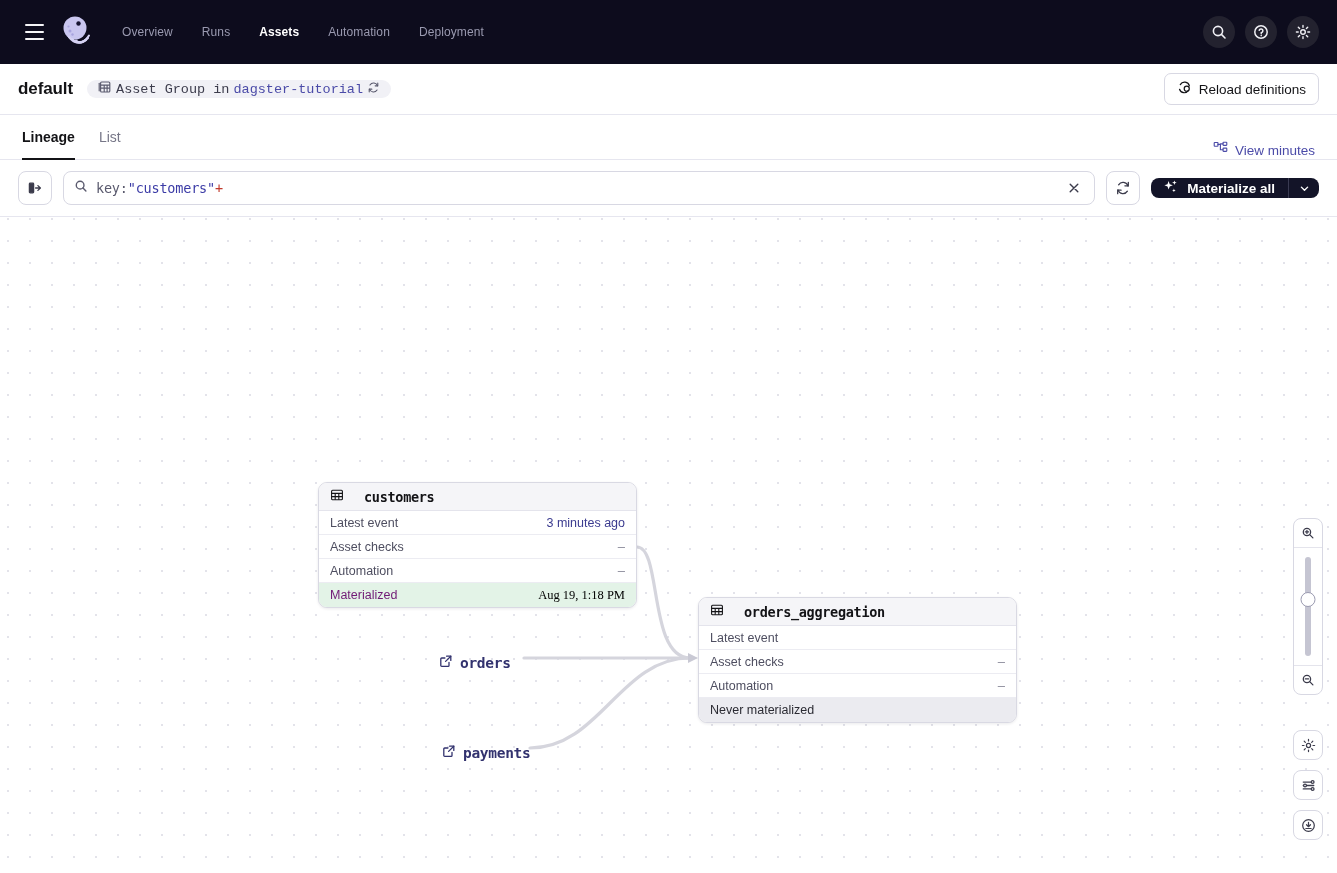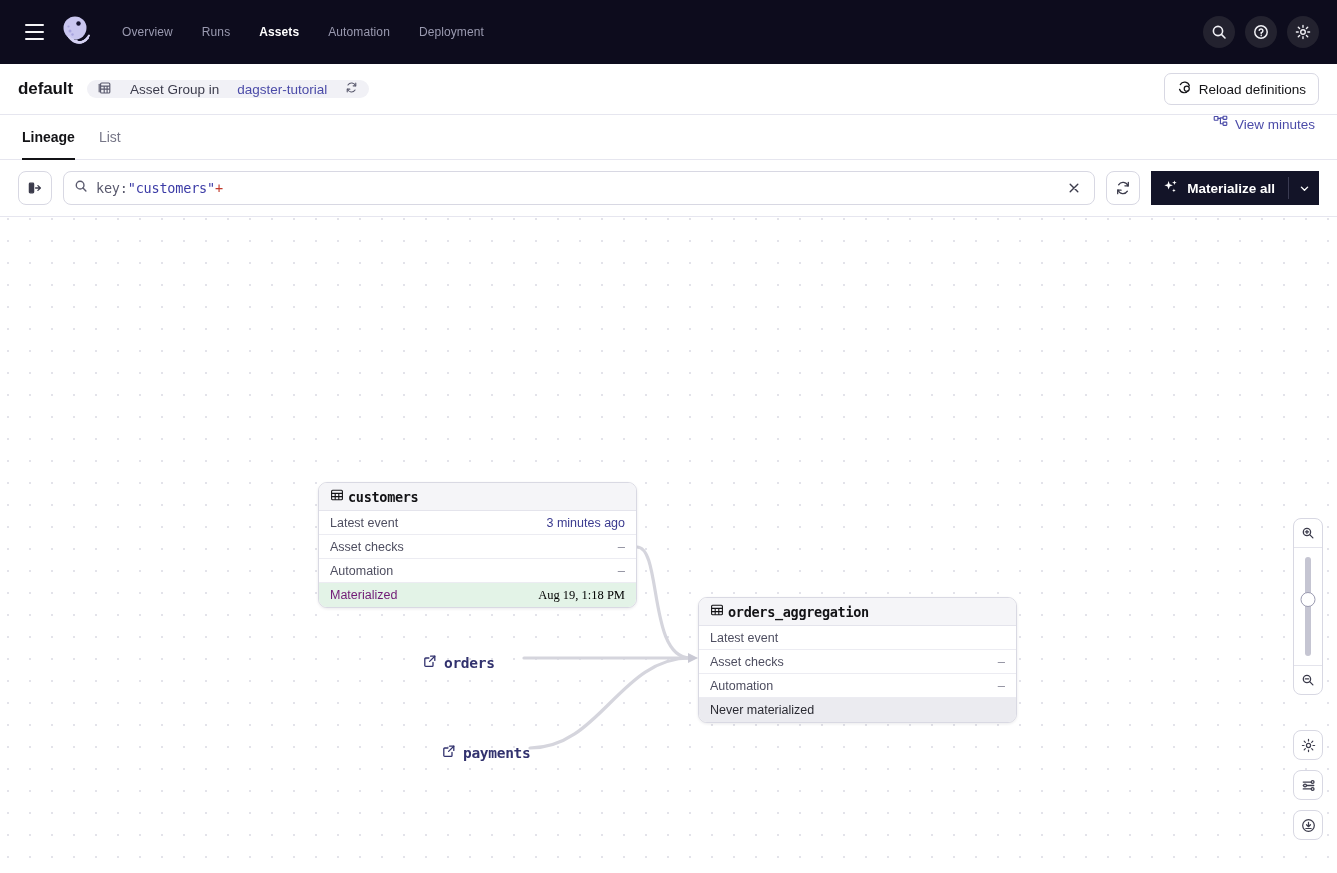--- a/index.html
+++ b/index.html
@@ -37,34 +37,34 @@
   }
 
   
   .subheader {
     height: 51px; background: #fff; border-bottom: 1px solid #e6e6ef;
     display: flex; align-items: center; padding: 0 18px; position: relative;
   }
   .page-title { font-size: 17px; font-weight: bold; color: #131316; letter-spacing: -.1px; }
   .pill {
     margin-left: 14px; height: 18px; background: #f1f1f6; border-radius: 13px;
-    display: flex; align-items: center; gap: 18px; padding: 0 11px;
-    font-size: 13.5px; color: #3c3c4c; cursor: pointer;
+    display: flex; align-items: center; gap: 4px; padding: 0 11px;
+    font-size: 13.5px; color: #3c3c4c; cursor: pointer; font-family: Liberation Mono, monospace;
   }
   .pill .lnk { color: #4b4ba8; }
   .reload-btn {
     position: absolute; right: 18px; height: 32px; border: 1px solid #d8d8e3;
     border-radius: 7px; background: #fff; display: flex; align-items: center;
     gap: 7px; padding: 0 12px; font-size: 13.5px; color: #131316; cursor: pointer;
   }
 
   
   .tabsrow {
     height: 45px; background: #fff; border-bottom: 1px solid #e6e6ef;
-    display: flex; padding: 0 22px; position: relative;
+    display: flex; align-items: flex-end; padding: 0 22px; position: relative;
   }
   .tabs { display: flex; gap: 24px; height: 100%; align-items: center; }
   .tab {
     font-size: 14px; color: #767687; cursor: pointer; height: 100%;
     display: flex; align-items: center; position: relative;
   }
   .tab.active { color: #131316; font-weight: bold; }
   .tab.active::after {
     content: ""; position: absolute; left: 0; right: 0; bottom: -1px;
     height: 2.5px; background: #131316;
@@ -91,22 +91,22 @@
   }
   .query {
     font-family: "DejaVu Sans Mono", monospace; font-size: 13.5px;
     letter-spacing: -.2px; white-space: nowrap;
   }
   .q-key { color: #5a5a6e; }
   .q-str { color: #3b3ba6; }
   .q-op  { color: #c0392b; }
   .clear-x { margin-left: auto; width: 20px; height: 20px; display:flex; align-items:center; justify-content:center; cursor: pointer; }
   .mat-group {
-    display: flex; align-items: center; background: #131428; border-radius: 0;
-    height: 34px; overflow: hidden; cursor: pointer; flex: 0 0 auto;
+    display: flex; align-items: center; background: #131428; border-radius: 8px;
+    height: 20px; overflow: hidden; cursor: pointer; flex: 0 0 auto;
   }
   .mat-main {
     display: flex; align-items: center; gap: 8px; padding: 0 13px 0 12px;
     color: #fff; font-size: 13.5px; font-weight: bold; height: 100%;
   }
   .mat-div { width: 1px; height: 22px; background: #3a3b52; }
   .mat-caret { width: 30px; height: 100%; display: flex; align-items: center; justify-content: center; }
 
   
   .canvas {
@@ -118,21 +118,21 @@
   .edges { position: absolute; inset: 0; }
 
   
   .node {
     position: absolute; background: #fff; border: 1px solid #d9d9e3;
     border-radius: 9px; box-shadow: 0 1px 3px rgba(20,20,40,.09);
     overflow: hidden;
   }
   .node-head {
     height: 28px; background: #f5f5f8; border-bottom: 1px solid #e4e4ec;
-    display: flex; align-items: center; gap: 4px; padding: 0 11px;
+    display: flex; align-items: center; gap: 20px; padding: 0 11px;
   }
   .node-title {
     font-family: "DejaVu Sans Mono", monospace; font-size: 13.5px;
     font-weight: bold; color: #131316; letter-spacing: -.3px;
   }
   .node-row {
     height: 24px; display: flex; align-items: center; justify-content: space-between;
     padding: 0 11px; border-bottom: 1px solid #ececf2;
     font-size: 12.5px; color: #4e4e60;
   }
@@ -399,21 +399,21 @@
       </div>
       <div class="node-row">
         <span>Automation</span>
         <span class="dash">–</span>
       </div>
       <div class="node-foot foot-gray">
         <span class="lbl">Never materialized</span>
       </div>
     </div>
 
-    <div class="extnode" style="left:423px; top:437px;">
+    <div class="extnode" style="left:439px; top:437px;">
       <span>
         <svg width="14" height="14" viewBox="0 0 14 14" fill="none" stroke="#32326e" stroke-width="1.3">
           <path d="M7.6 2.2h4.2v4.2" stroke-linecap="round" stroke-linejoin="round"></path>
           <path d="M11.8 2.2 6.6 7.4" stroke-linecap="round"></path>
           <path d="M10 8.3v3.1a.9.9 0 0 1-.9.9H2.7a.9.9 0 0 1-.9-.9V4.9a.9.9 0 0 1 .9-.9h3.2" stroke-linecap="round" stroke-linejoin="round"></path>
         </svg>
       </span>
       <span class="nm">orders</span>
     </div>
 

